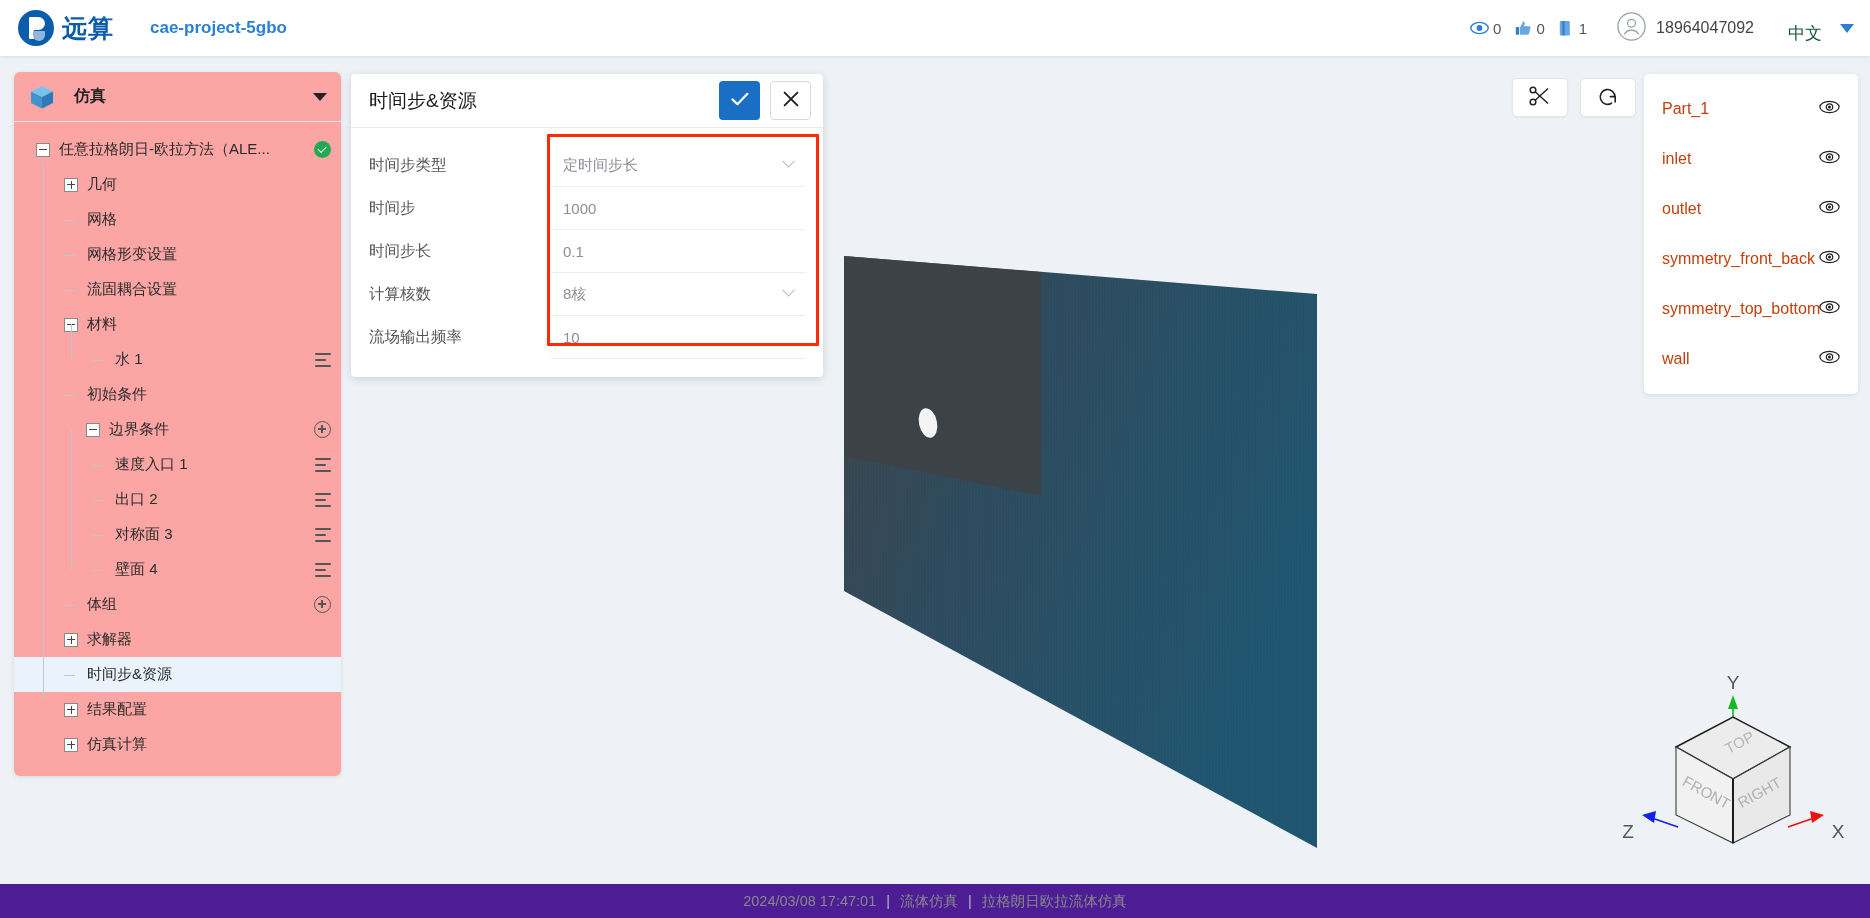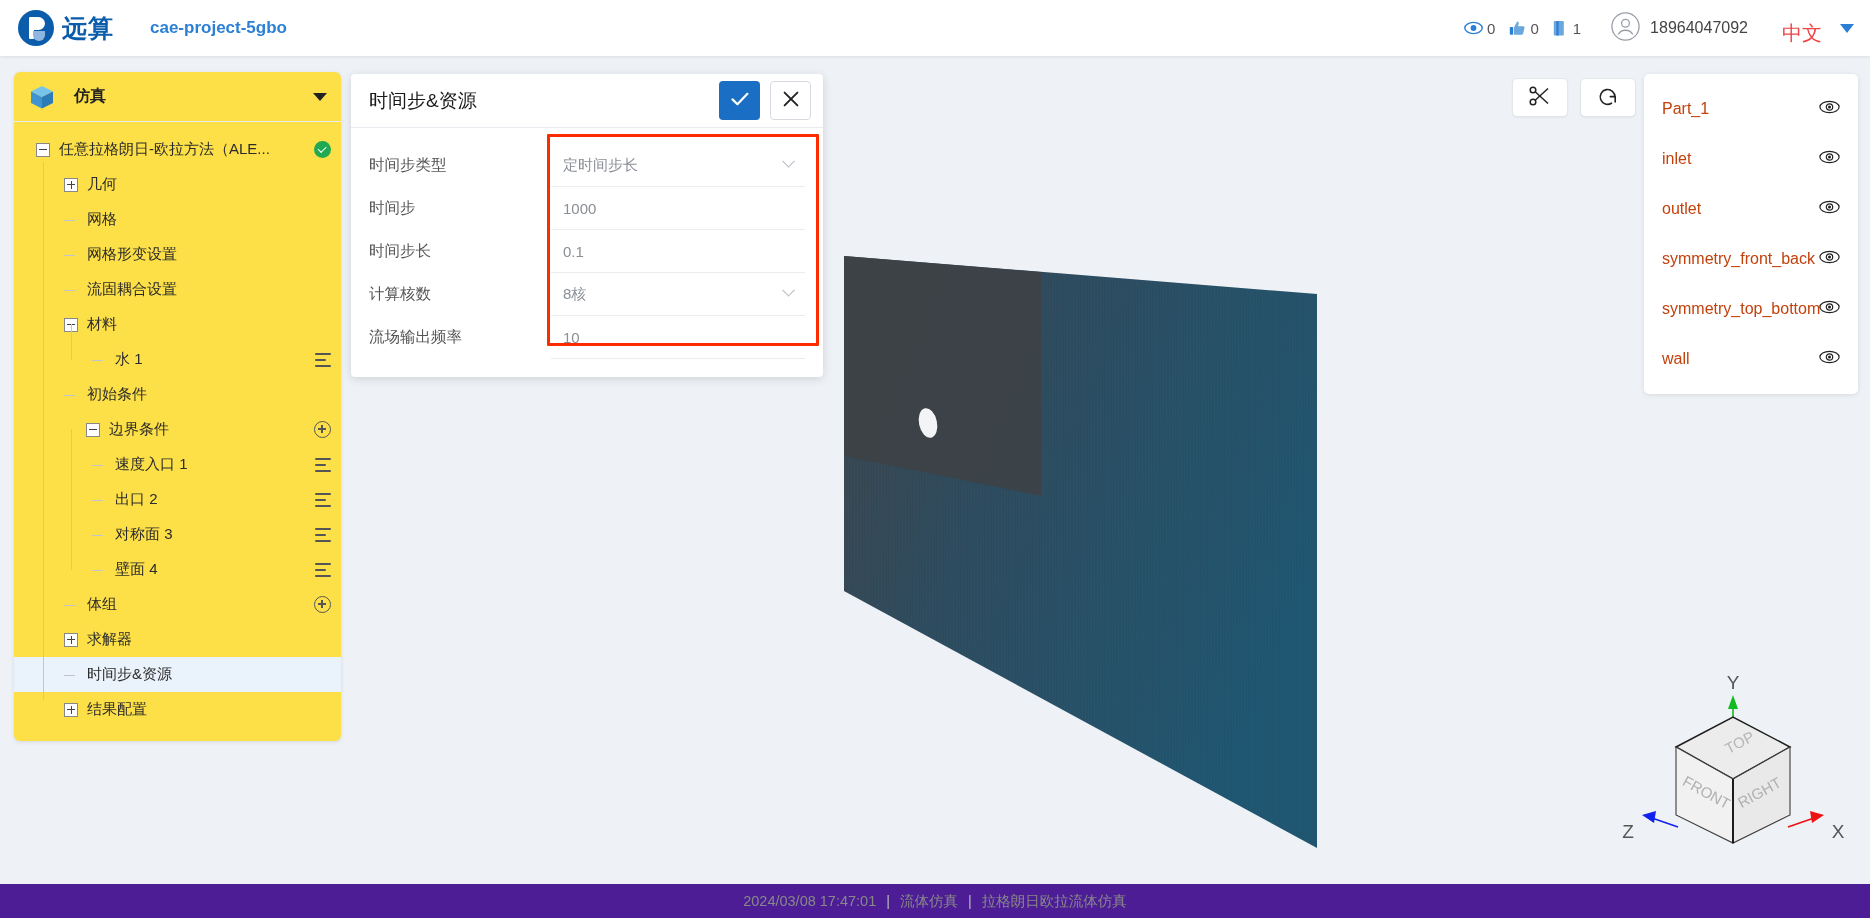--- a/index.html
+++ b/index.html
@@ -48,31 +48,31 @@
   }
   .topbar-right {
     margin-left: auto; display: flex; align-items: center;
     margin-right: 16px; gap: 0;
   }
   .stat { display: flex; align-items: center; margin-right: 14px; }
   .stat svg { display: block; }
   .stat-val { font-size: 15px; color: #555; margin-left: 4px; }
   .user-box { display: flex; align-items: center; margin-left: 16px; }
   .user-phone { font-size: 16px; color: #444; margin-left: 10px; }
-  .lang { font-size: 20px; color: #ef4444; margin-left: 34px; margin-top: 11px; }
+  .lang { font-size: 17px; color: #14532d; margin-left: 34px; margin-top: 11px; }
   .lang-caret {
     width: 0; height: 0; margin-left: 18px;
     border-left: 7px solid transparent; border-right: 7px solid transparent;
     border-top: 9px solid #2b7fd4;
   }
 
   
   .sidebar {
     position: absolute; left: 14px; top: 72px; width: 327px;
-    background: #fde047; border-radius: 6px;
+    background: #fca5a5; border-radius: 6px;
     box-shadow: 0 1px 4px rgba(0,0,0,0.10);
     overflow: hidden;
   }
   .sidebar-header {
     height: 50px; display: flex; align-items: center;
     border-bottom: 1px solid #e8ebef; padding: 0 14px;
   }
   .cube-icon { width: 28px; height: 28px; position: relative; flex: none; }
   .sidebar-title {
     font-size: 16px; font-weight: 700; color: #222; margin-left: 18px;
@@ -550,20 +550,24 @@
       <span class="stub"></span>
       <span class="tree-label">时间步&amp;资源</span>
     </div>
 
     <div class="tree-row" style="padding-left:50px;">
       <span class="vline" style="left:29px; top:-18px; height:26px;"></span>
       <span class="toggle plus"></span>
       <span class="tree-label">结果配置</span>
     </div>
 
+    <div class="tree-row" style="padding-left:50px;">
+      <span class="toggle plus"></span>
+      <span class="tree-label">仿真计算</span>
+    </div>
   </div>
 </div>
 
 <div class="dialog">
   <div class="dialog-header">
     <span class="dialog-title">时间步&amp;资源</span>
     <div class="dlg-btns">
       <div class="btn-ok">
         <span>
           <svg width="20" height="16" viewBox="0 0 20 16">

